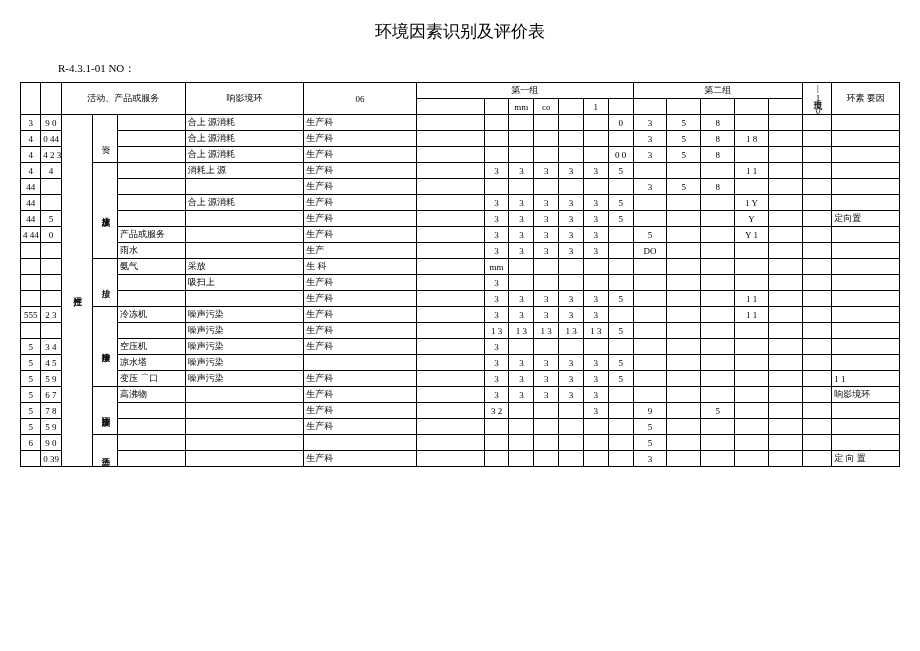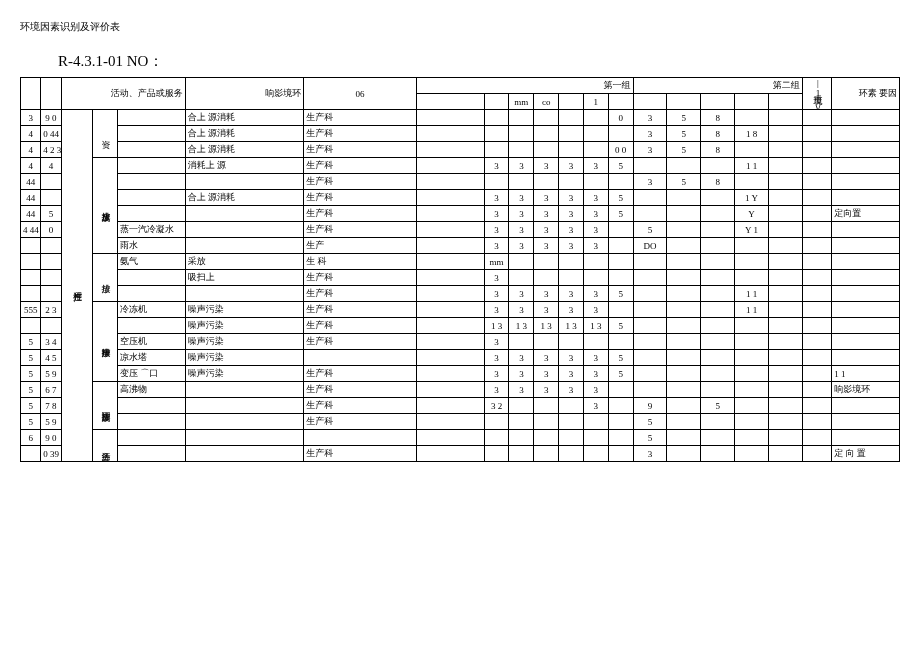--- a/index.html
+++ b/index.html
@@ -5,25 +5,26 @@
     * { box-sizing: border-box; }
     body {
       font-family: "SimSun", "宋体", serif;
       font-size: 10px;
       margin: 0;
       padding: 20px;
       background: #fff;
       color: #000;
     }
     .title {
-      font-size: 10px;
+      text-align: center;
+      font-size: 17px;
       margin-bottom: 18px;
     }
     .docno {
-      font-size: 15px;
+      font-size: 11px;
       margin-bottom: 6px;
       margin-left: 38px;
     }
     table {
       border-collapse: collapse;
       width: 100%;
       table-layout: fixed;
     }
     td, th {
       border: 1px solid #000;
@@ -36,21 +37,21 @@
     }
     .vtext {
       writing-mode: vertical-rl;
       text-orientation: upright;
       text-align: center;
       height: 100%;
       display: inline-block;
       font-size: 9px;
       line-height: 1.1;
     }
-    .hdr { font-size: 9px; text-align: right; }
+    .hdr { font-size: 9px; text-align: center; }
     .c { text-align: center; }
   </style>
 </head>
 <body>
 
 <div class="title">环境因素识别及评价表</div>
 <div class="docno">R-4.3.1-01 NO：</div>
 
 <table>
   <colgroup>
@@ -254,21 +255,21 @@
         <td class="c"></td>
         <td class="c"></td>
         <td class="c">Y</td>
         <td class="c"></td>
     <td></td>
         <td>定向置</td>
       </tr>
   <tr>
         <td class="c">4 44</td>
         <td class="c">0</td>
-    <td>蒸一汽冷凝水</td>
+    <td>产品或服务</td>
         <td></td>
         <td>生产科</td>
     <td></td>
         <td class="c">3</td>
         <td class="c">3</td>
         <td class="c">3</td>
         <td class="c">3</td>
         <td class="c">3</td>
         <td class="c"></td>
     <td class="c">5</td>

